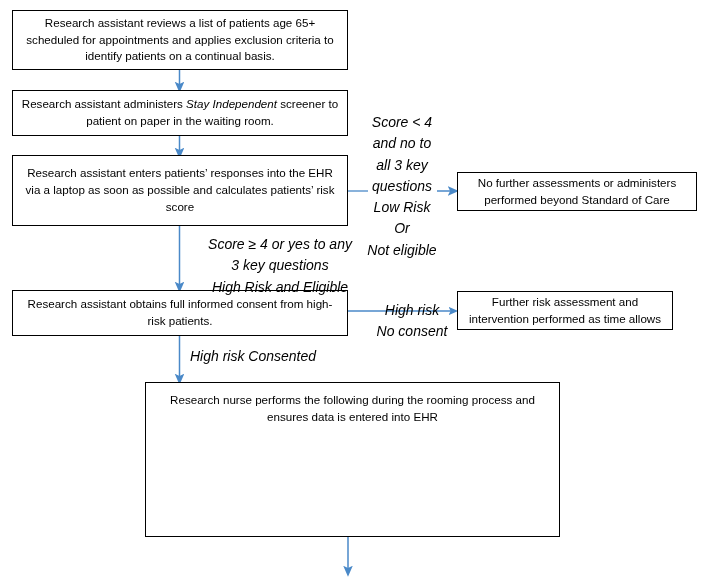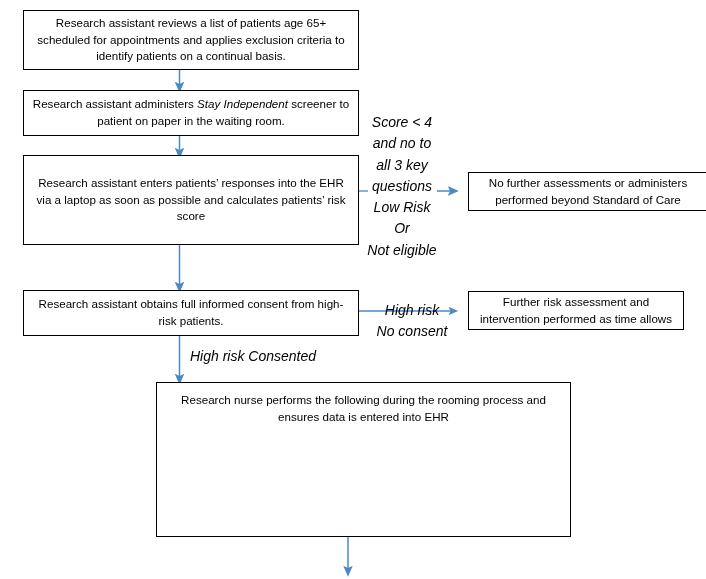--- a/index.html
+++ b/index.html
@@ -25,21 +25,20 @@
     border: 1.3px solid #000000;
     background: #ffffff;
     display: flex;
     align-items: center;
     justify-content: center;
     text-align: center;
     font-size: 11.6px;
     line-height: 1.45;
     color: #000000;
     padding: 3px 8px;
-    margin-left: 11px;
   }
   .node .txt {
     display: block;
     width: 100%;
     white-space: pre-line;
   }
   .node.rounded {
     border-radius: 16px;
   }
   .label {
@@ -93,21 +92,21 @@
   </svg>
 
   <div class="node" style="left:12px; top:10px; width:336px; height:60px;">
     <span class="txt">Research assistant reviews a list of patients age 65+ scheduled for appointments and applies exclusion criteria to identify patients on a continual basis.</span>
   </div>
 
   <div class="node" style="left:12px; top:90px; width:336px; height:46px;">
     <span class="txt"><span>Research assistant administers </span><span class="em">Stay Independent</span><span> screener to patient on paper in the waiting room.</span></span>
   </div>
 
-  <div class="node" style="left:12px; top:155px; width:336px; height:90px;">
+  <div class="node" style="left:12px; top:155px; width:336px; height:71px;">
     <span class="txt">Research assistant enters patients’ responses into the EHR via a laptop as soon as possible and calculates patients’ risk score</span>
   </div>
 
   <div class="node" style="left:145px; top:382px; width:415px; height:155px; align-items:flex-start; justify-content:center; padding-top:9px;">
     <span class="txt" style="padding:0 16px;">Research nurse performs the following during the rooming process and ensures data is entered into EHR</span>
   </div>
 
   <div class="node" style="left:12px; top:290px; width:336px; height:46px;">
     <span class="txt">Research assistant obtains full informed consent from high-risk patients.</span>
   </div>
@@ -122,19 +121,22 @@
   </div>
 
   <div class="label" style="left:366px; top:112px; width:72px;">Score &lt; 4
 and no to
 all 3 key
 questions
 Low Risk
 Or
 Not eligible</div>
 
+  <div class="label" style="left:190px; top:234px; width:180px;">Score ≥ 4 or yes to any
+3 key questions
+High Risk and Eligible</div>
 
   <div class="label" style="left:374px; top:252px; width:76px;margin-top:48px;">High risk
 No consent</div>
 
   <div class="label" style="left:190px; top:346px; width:170px; text-align:left;">High risk Consented</div>
 
 </div>
 
 </body></html>

